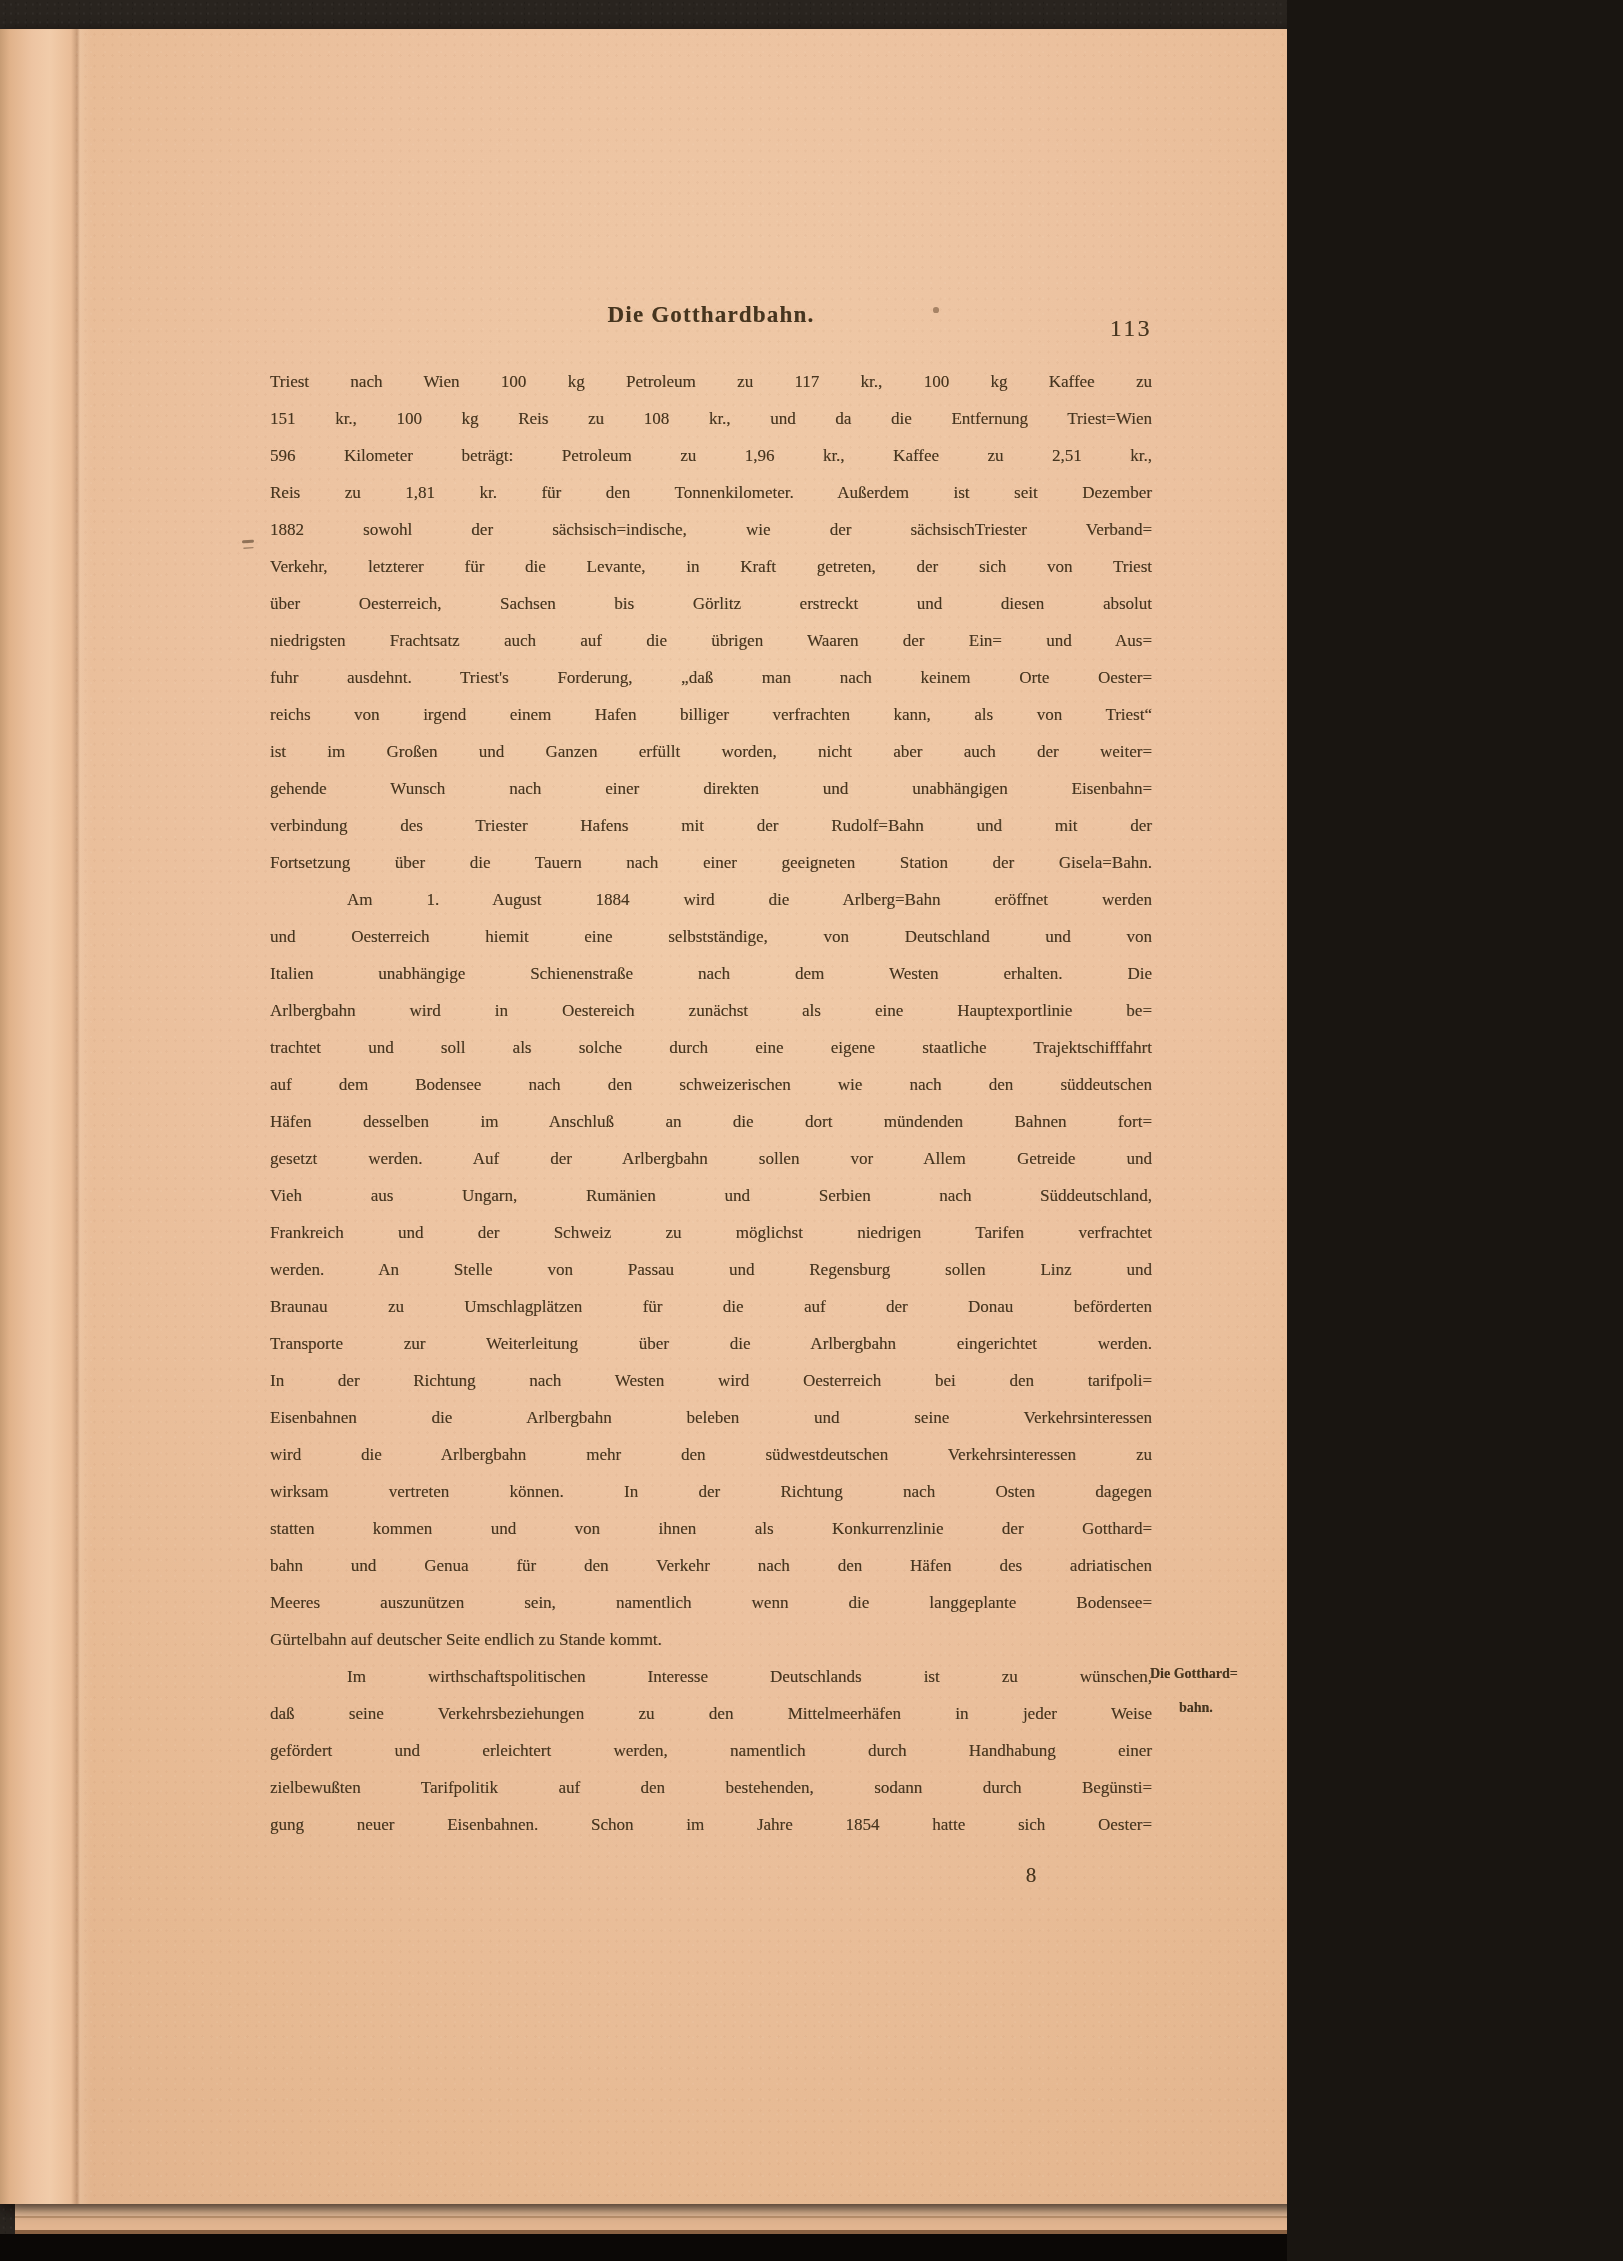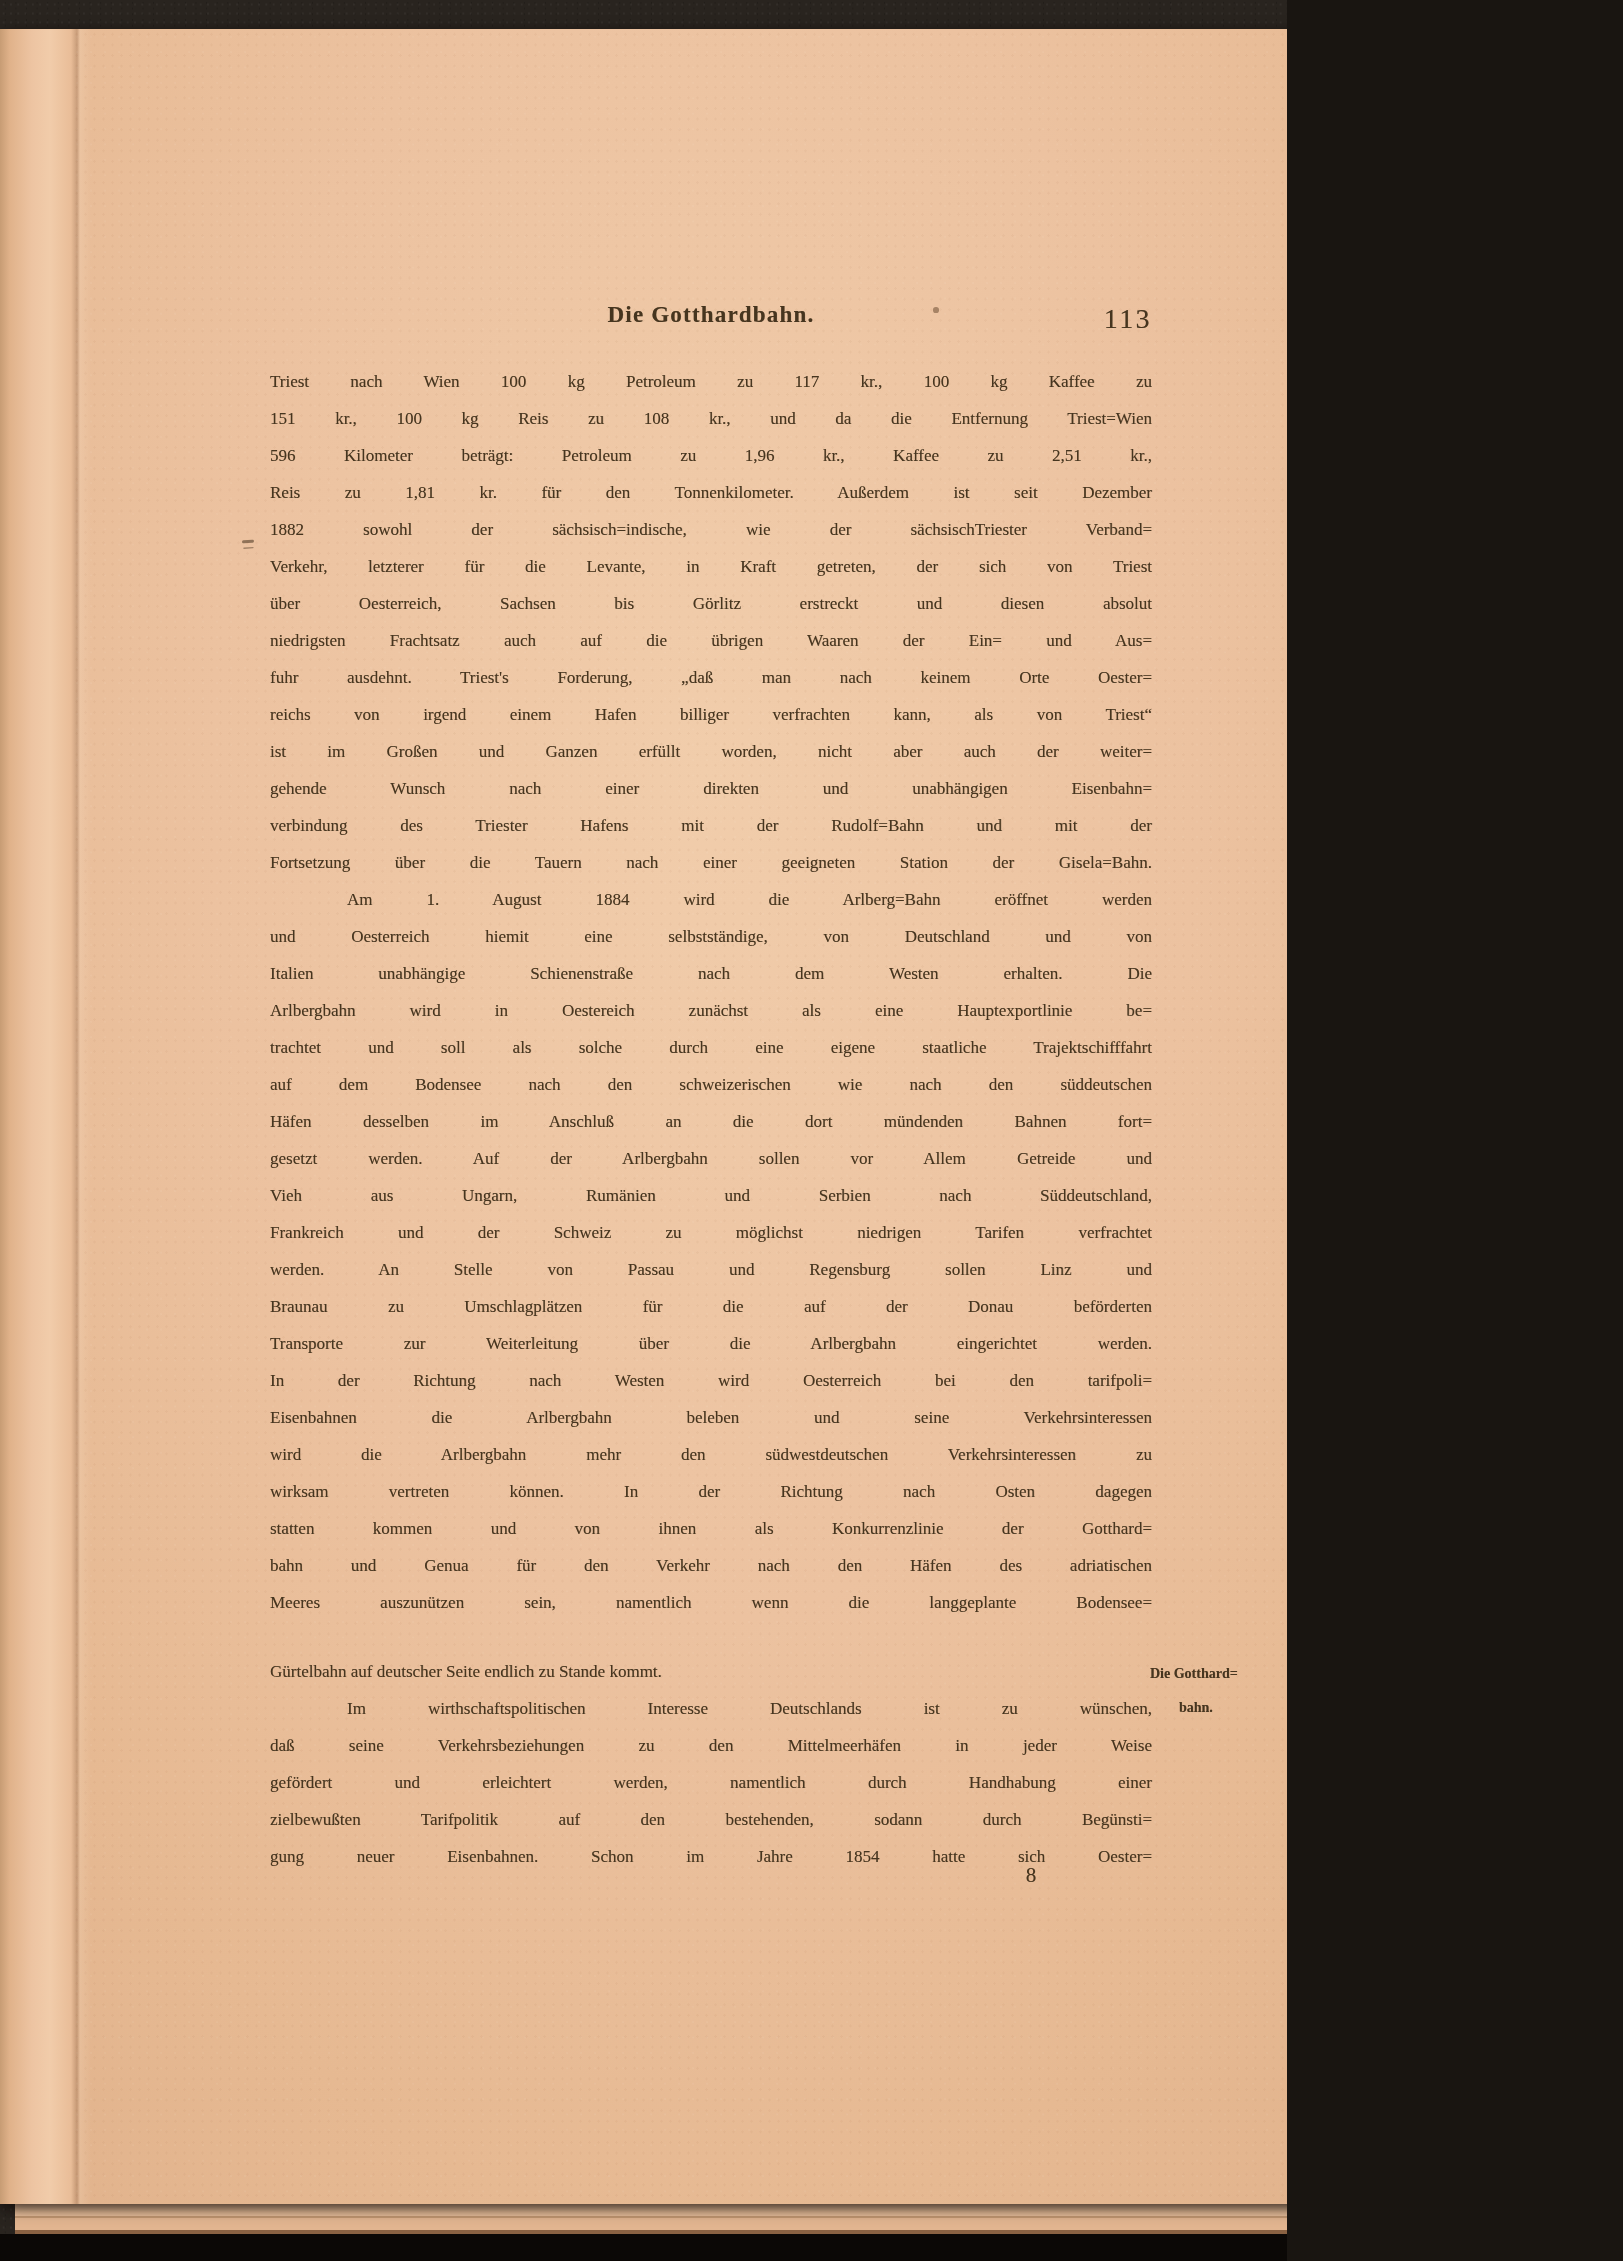--- a/index.html
+++ b/index.html
@@ -69,34 +69,34 @@
   }
   .header-row{
     position:absolute;left:270px;top:267px;width:882px;height:37px;
     line-height:37px;text-align:center;
   }
   .running-title{
     display:inline-block;font-size:23px;letter-spacing:1.2px;font-weight:bold;
     text-shadow:0.2px 0.2px 0 rgba(70,53,31,.45);
   }
   .page-number{
-    position:absolute;right:0;top:4px;font-size:28px;letter-spacing:2.4px;
+    position:absolute;right:0;top:14px;font-size:24px;letter-spacing:2.4px;
     text-shadow:0.2px 0.2px 0 rgba(70,53,31,.45);
   }
   #text-block{
     position:absolute;left:270px;top:334px;width:882px;
     font-size:17px;
   }
   .tline{
     height:37px;line-height:37px;max-height:37px;overflow:visible;
     text-align:justify;text-align-last:justify;white-space:nowrap;
     text-shadow:0.3px 0.3px 0 rgba(70,53,31,.4);
   }
   .tline.indent{text-indent:77px;}
-  .tline.short{text-align-last:left;margin-top:32px;}
+  .tline.short{text-align-last:left;}
   .margin-note{
     position:absolute;left:1150px;top:1628px;width:183px;
     font-size:14px;font-weight:bold;line-height:34px;
     text-shadow:0.2px 0.2px 0 rgba(70,53,31,.45);
   }
   .margin-note .mn2{text-indent:29px;}
   .signature{
     position:absolute;left:1015px;top:1834px;width:32px;text-align:center;
     font-size:21px;text-shadow:0.2px 0.2px 0 rgba(70,53,31,.4);
   }

